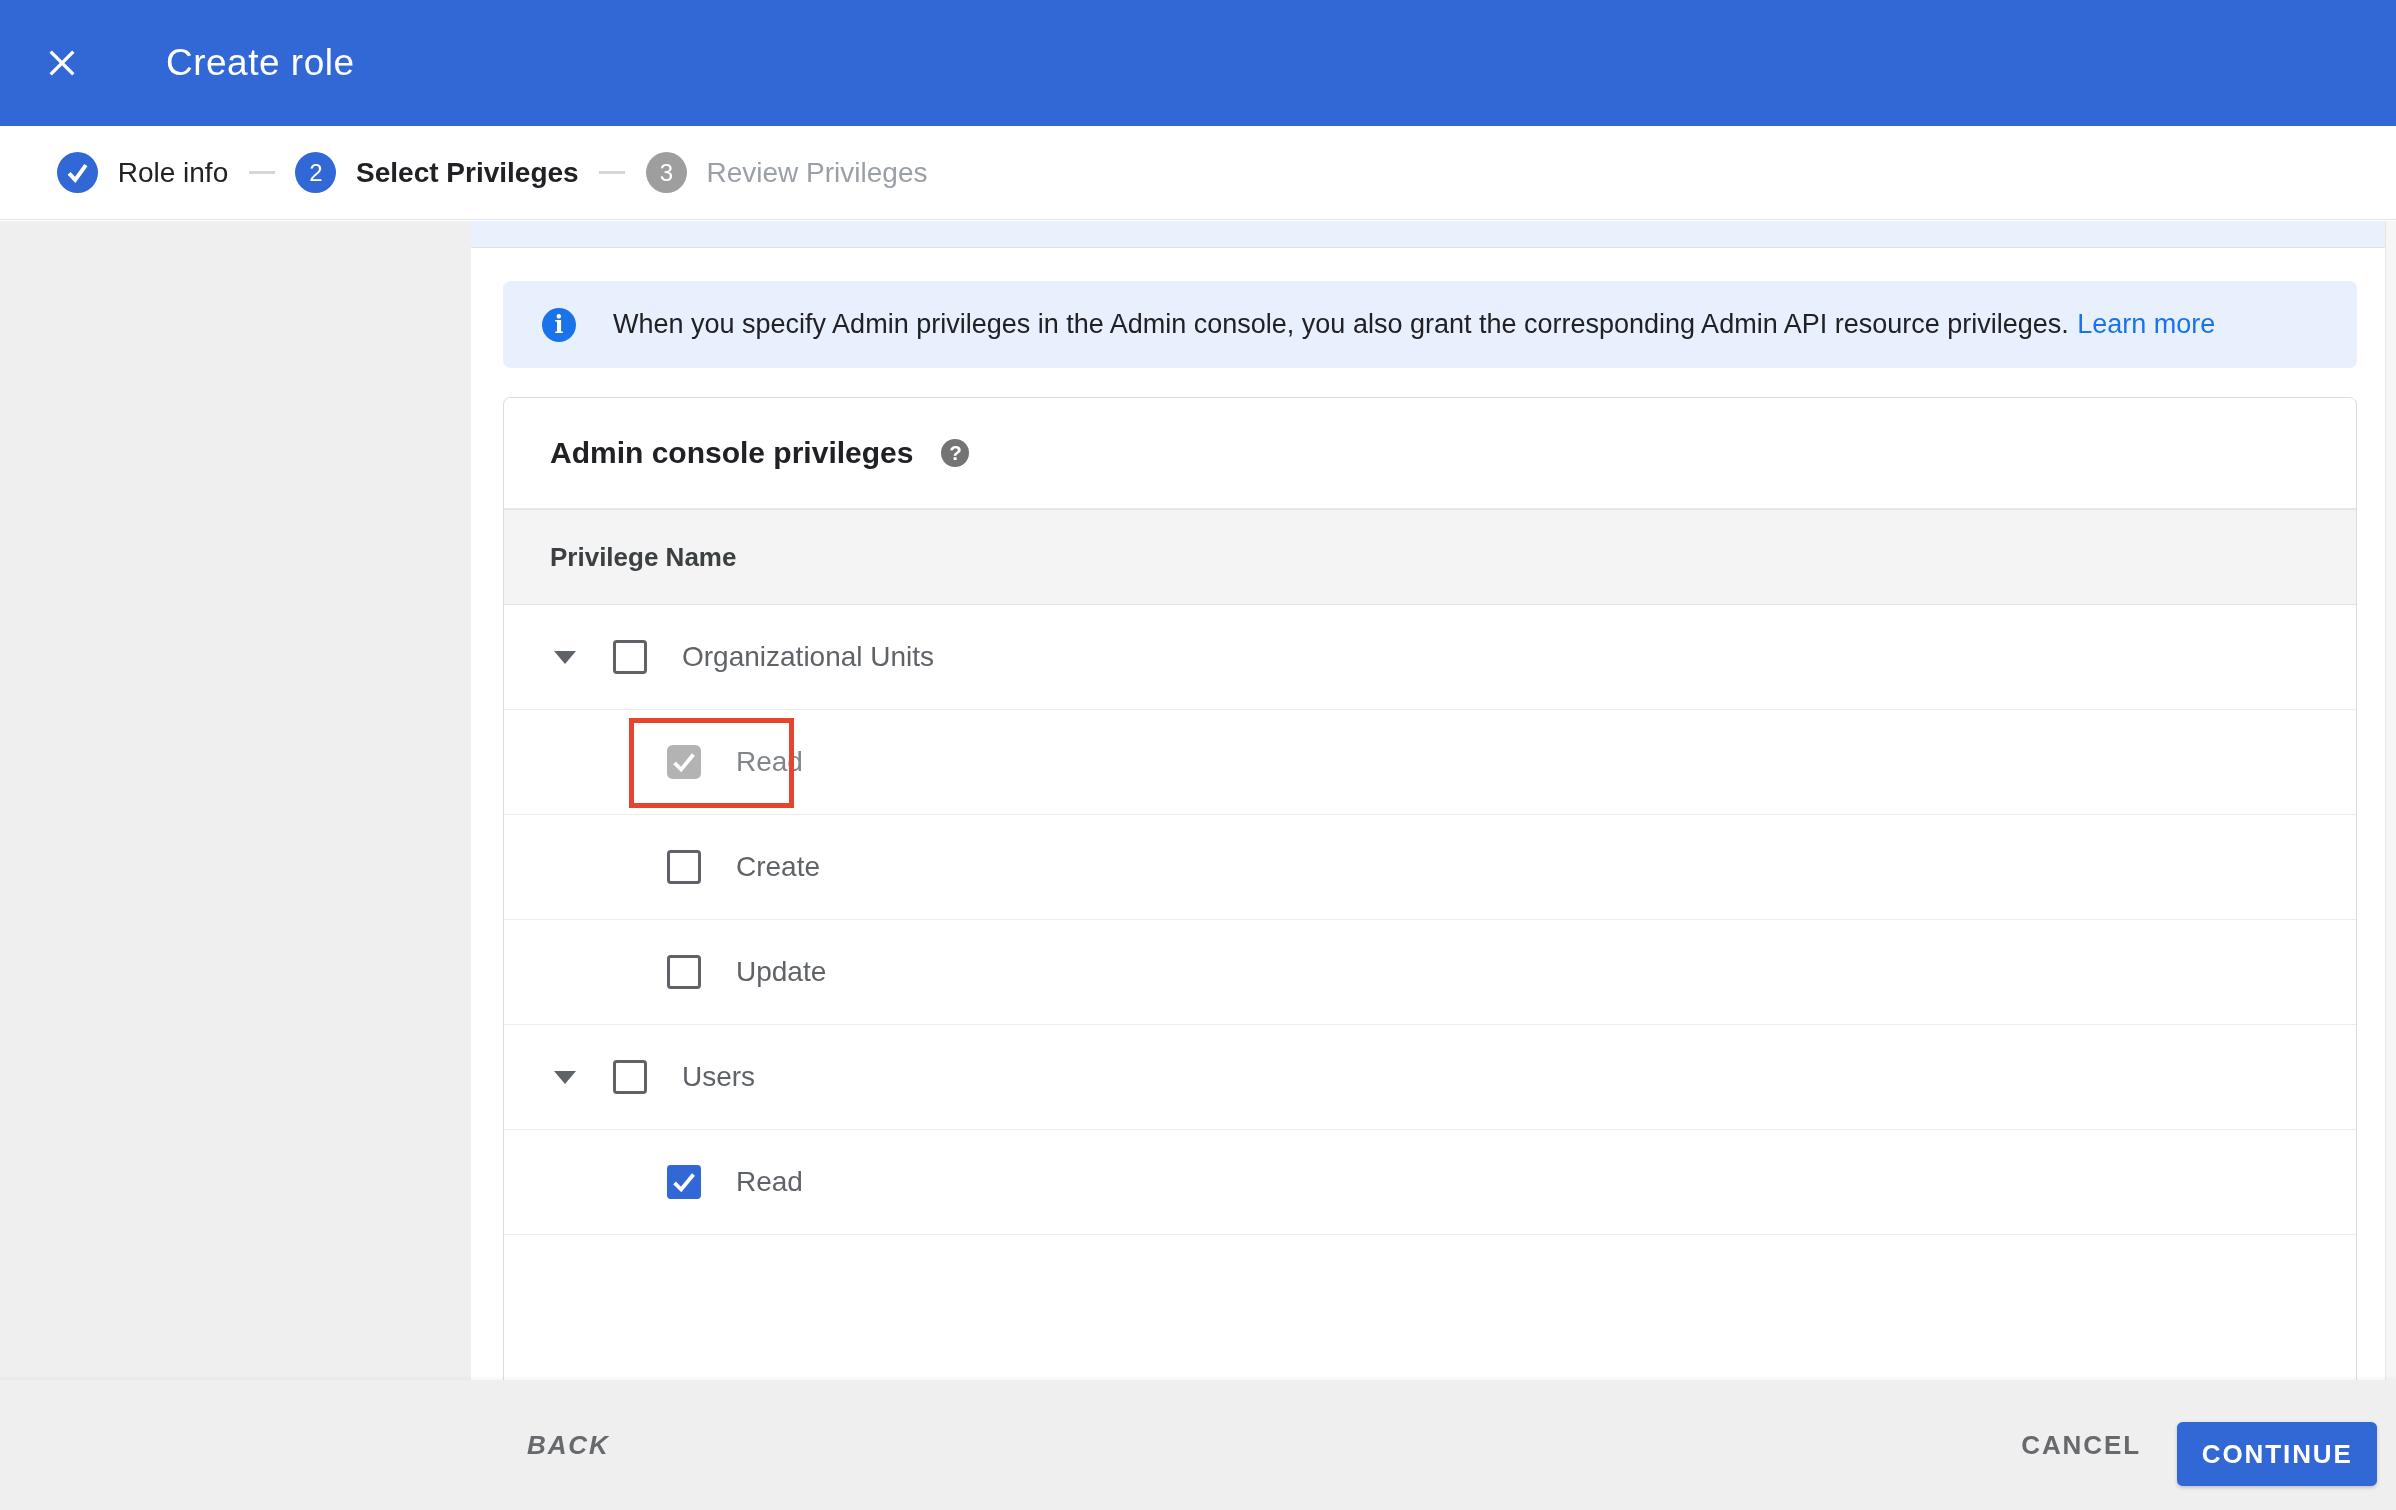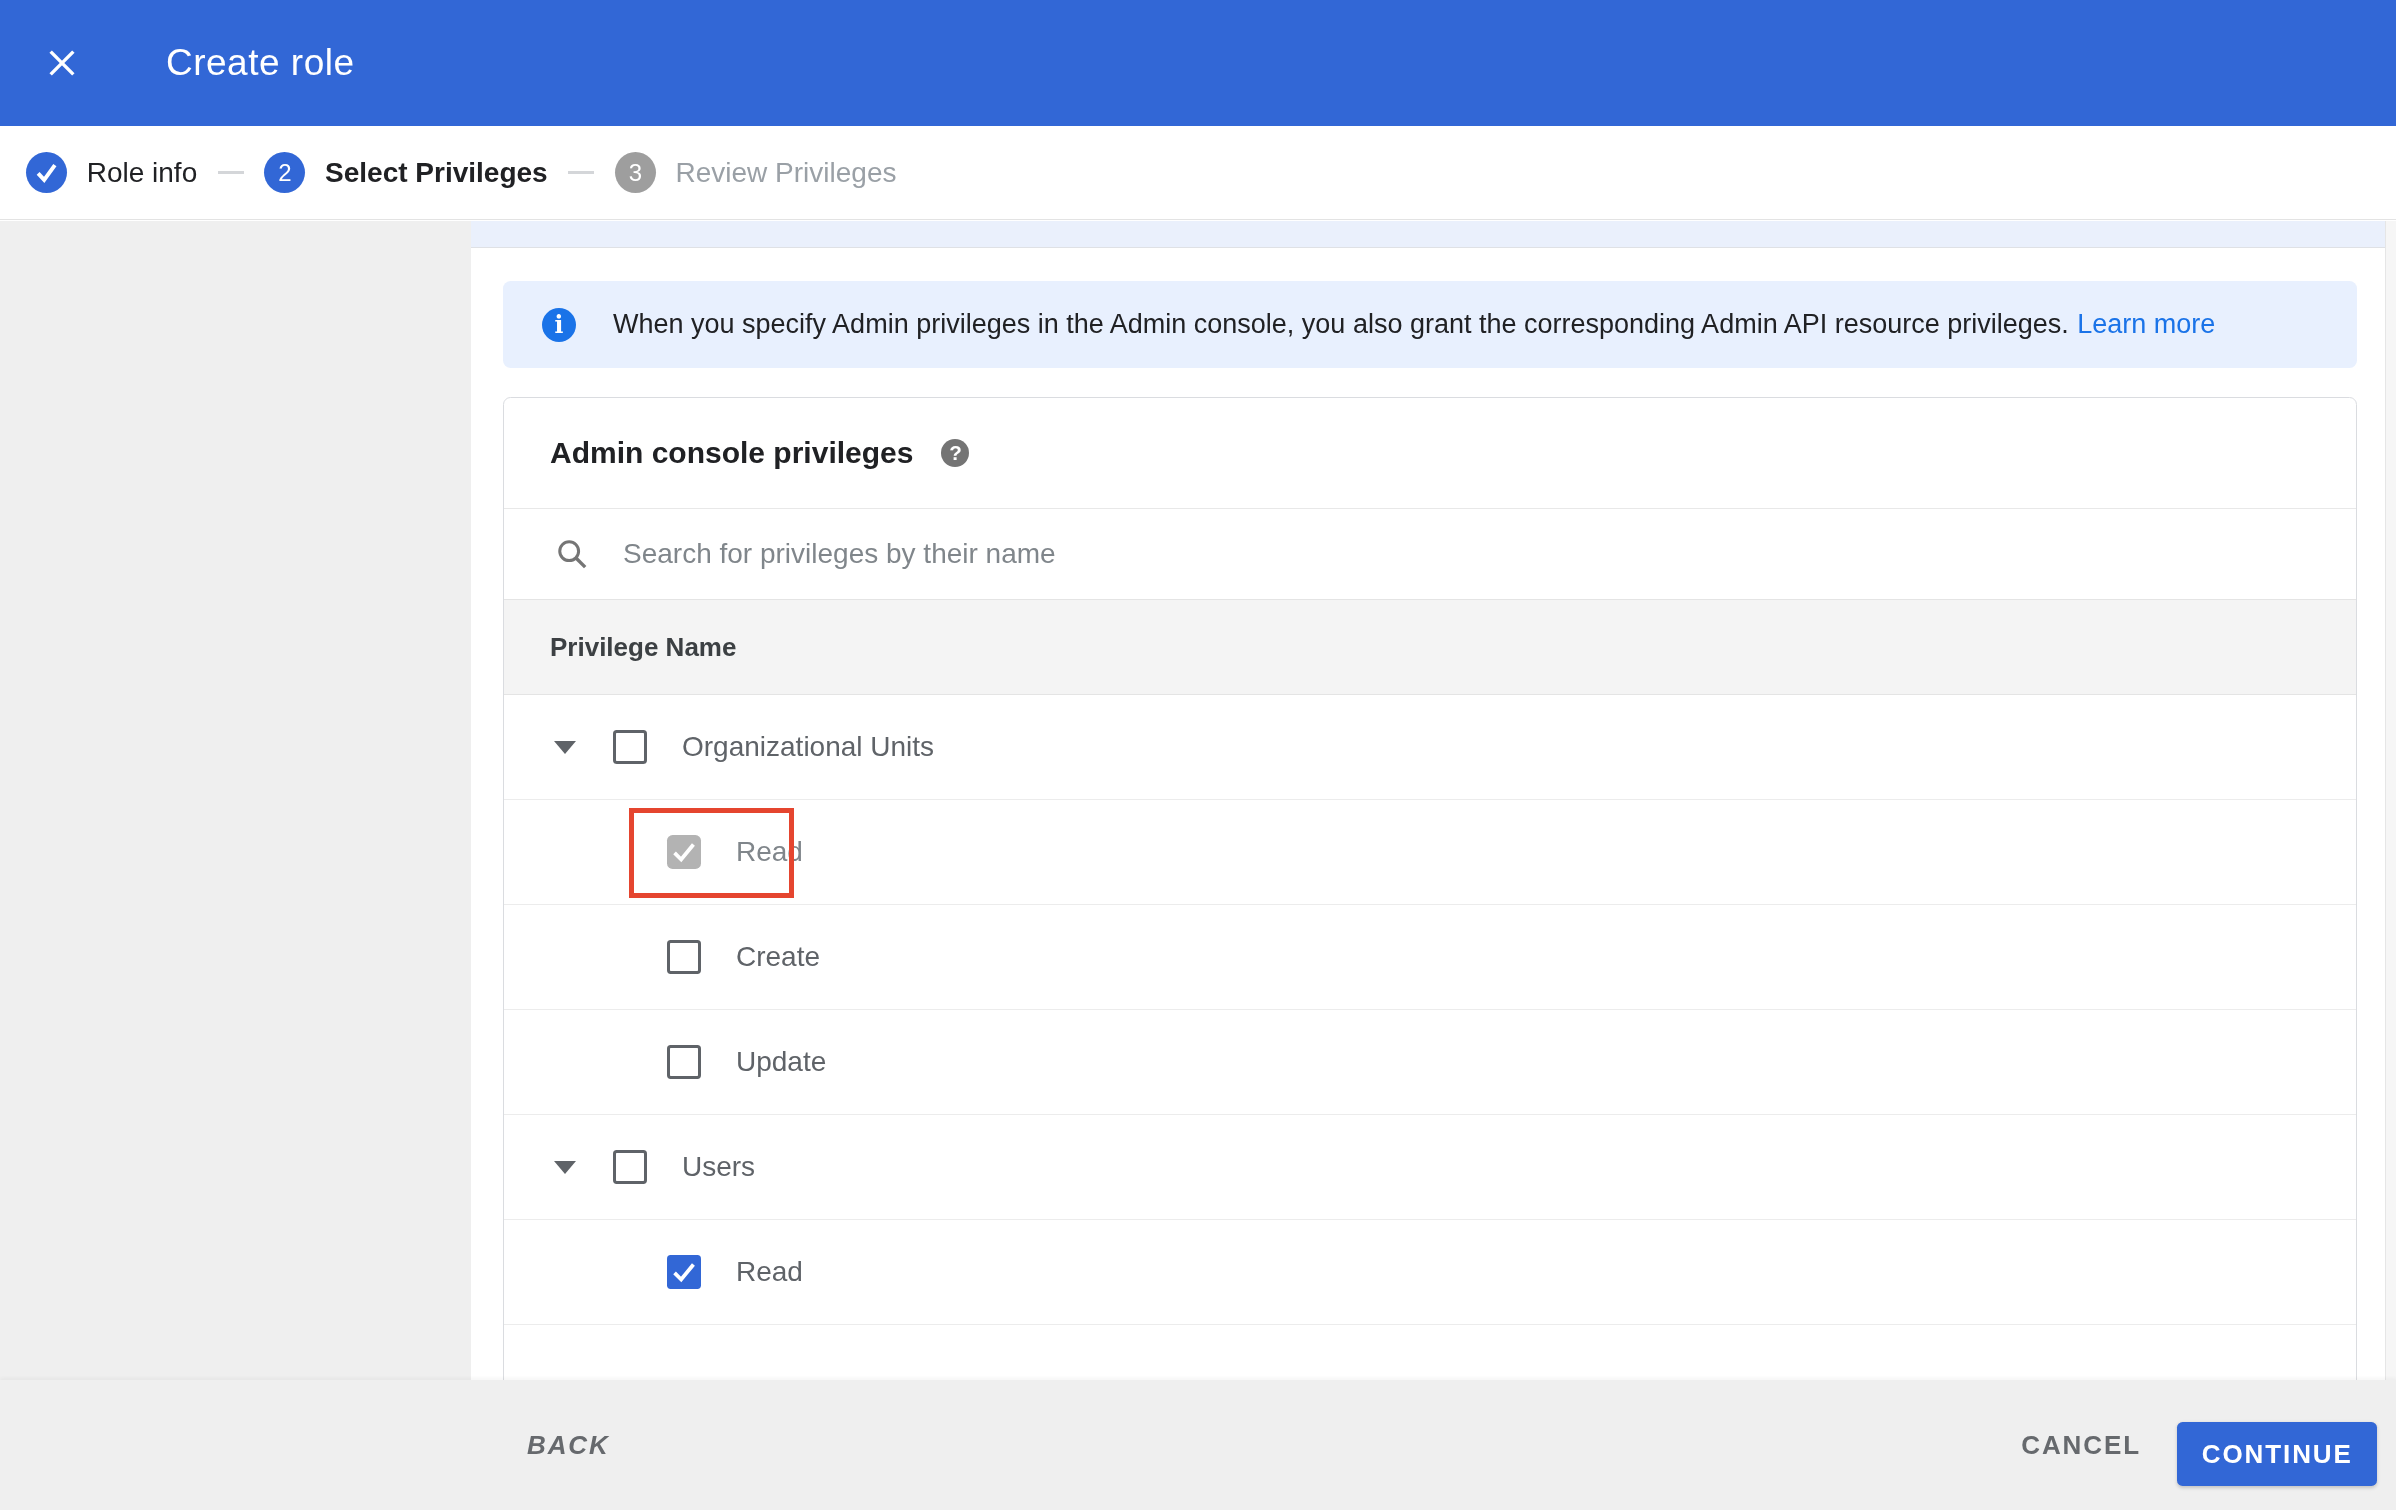--- a/index.html
+++ b/index.html
@@ -23,21 +23,21 @@
 
   
   .app-bar{position:absolute;left:0;top:0;width:2397px;height:126px;
     background:var(--primary-blue);display:flex;align-items:center;gap:43px;}
   .close-btn{width:41px;height:41px;margin-left:41px;border:none;background:transparent;
     display:flex;align-items:center;justify-content:center;cursor:pointer;padding:0;}
   .app-title{color:#fff;font-size:37px;font-weight:400;margin-left:41px;letter-spacing:0.5px;}
 
   
   .stepper{position:absolute;left:0;top:126px;width:2397px;height:94px;background:#fff;
-    border-bottom:1.9px solid var(--divider);display:flex;align-items:center;padding-left:26px;}
+    border-bottom:1.9px solid var(--divider);display:flex;align-items:center;padding-left:57px;}
   .step-circle{width:41px;height:41px;border-radius:50%;flex:0 0 auto;
     display:flex;align-items:center;justify-content:center;color:#fff;font-size:24px;font-weight:400;}
   .step-circle.done,.step-circle.active{background:var(--primary-blue);}
   .step-circle.upcoming{background:#9e9e9e;}
   .step-label{font-size:28px;margin-left:19.7px;white-space:nowrap;}
   .step-label.done{color:var(--text-dark);font-weight:400;}
   .step-label.active{color:var(--text-dark);font-weight:bold;}
   .step-label.upcoming{color:var(--text-light);font-weight:400;}
   .step-dash{width:26px;height:2.8px;background:#d4d6d9;margin:0 20.6px;flex:0 0 auto;}
 
@@ -145,27 +145,20 @@
     <a class="banner-link" href="#">Learn more</a>
   </div>
 
   <div class="card">
 
     <div class="card-head">
       <span class="card-title">Admin console privileges</span>
       <span class="help-icon">?</span>
     </div>
 
-    <div class="search-row">
-      <svg width="32" height="32" viewBox="0 0 34 34">
-        <circle cx="14" cy="14" r="10" fill="none" stroke="#757575" stroke-width="3.2"></circle>
-        <line x1="21.5" y1="21.5" x2="31" y2="31" stroke="#757575" stroke-width="3.6"></line>
-      </svg>
-      <input class="search-input" type="text" placeholder="Search for privileges by their name" style="">
-    </div>
 
     <div class="thead">
       <span>Privilege Name</span>
     </div>
 
     <div class="prow group">
       <span class="tri"></span>
       <span class="cb"></span>
       <span class="rlabel">Organizational Units</span>
     </div>

